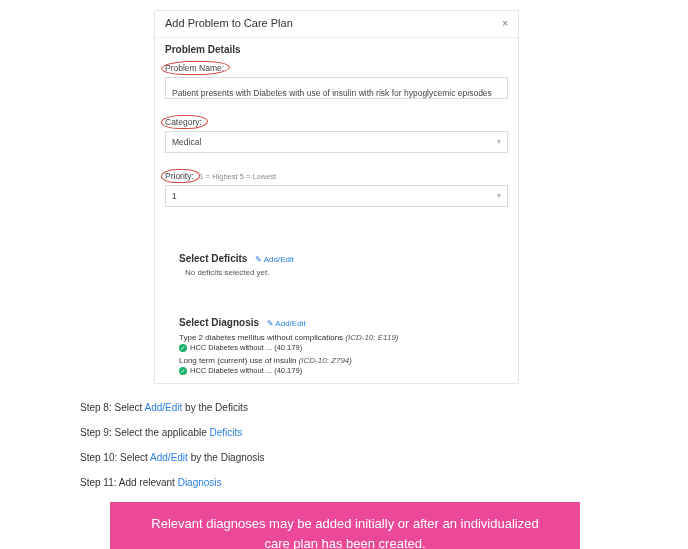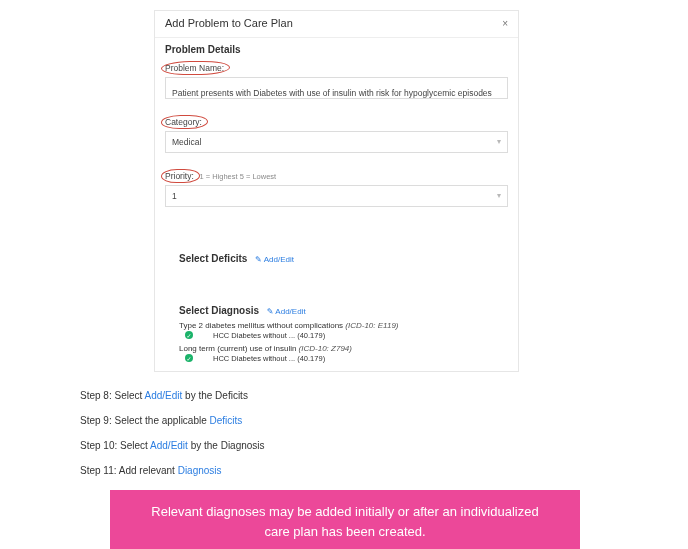--- a/index.html
+++ b/index.html
@@ -55,21 +55,21 @@
   .chev { color: #b8b8b8; font-size: 8px; margin-left: 4px; }
   .field-group { margin-bottom: 14px; }
   .priority-hint { font-size: 7.5px; color: #8a8a8a; margin-left: 2px; }
   .sub-section { margin: 8px 0 0 14px; }
   .sub-heading { font-size: 10px; font-weight: bold; color: #333; display: inline-block; margin-top: 32px; }
   .addedit-link { font-size: 8px; color: #2b7de1; margin-left: 4px; cursor: pointer; }
   .pencil { font-size: 8px; margin-right: 2px; }
   .sub-text { font-size: 8px; color: #555; margin: 3px 0 0 6px; }
   .diag-line { font-size: 8px; color: #333; margin: 4px 0 1px 0; }
   .diag-line .icd { font-style: italic; color: #555; }
-  .hcc-line { font-size: 7.5px; color: #333; margin-left: 6px; display: flex; align-items: flex-start; gap: 20px; }
+  .hcc-line { font-size: 7.5px; color: #333; display: flex; align-items: center; gap: 3px; }
   .check-dot {
     width: 8px; height: 8px; border-radius: 50%;
     background: #1bb36a; color: #fff; font-size: 6px;
     display: inline-flex; align-items: center; justify-content: center;
   }
   .modal-footer {
     border-top: 1px solid #eee;
     padding: 6px 10px;
     display: flex; justify-content: flex-end; gap: 5px;
   }
@@ -120,20 +120,21 @@
         <span class="priority-hint">1 = Highest 5 = Lowest</span>
         <div class="field-select">
           <span>1</span>
           <span class="chev">▾</span>
         </div>
       </div>
 
       <div class="sub-section">
         <span class="sub-heading">Select Deficits</span>
         <span class="addedit-link"><span class="pencil">✎</span><span>Add/Edit</span></span>
+        <div class="sub-text">No deficits selected yet.</div>
       </div>
 
       <div class="sub-section">
         <span class="sub-heading">Select Diagnosis</span>
         <span class="addedit-link"><span class="pencil">✎</span><span>Add/Edit</span></span>
 
         <div class="diag-line">
           <span>Type 2 diabetes mellitus without complications </span><span class="icd">(ICD-10: E119)</span>
         </div>
         <div class="hcc-line">

